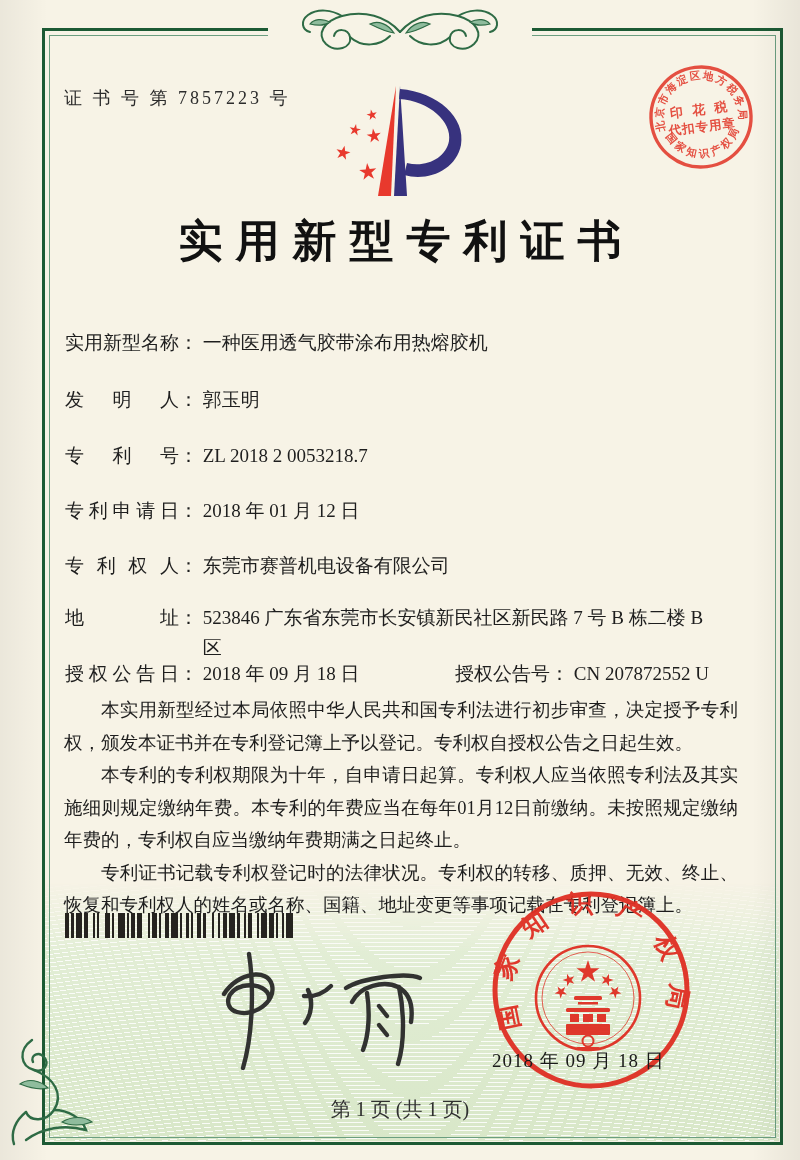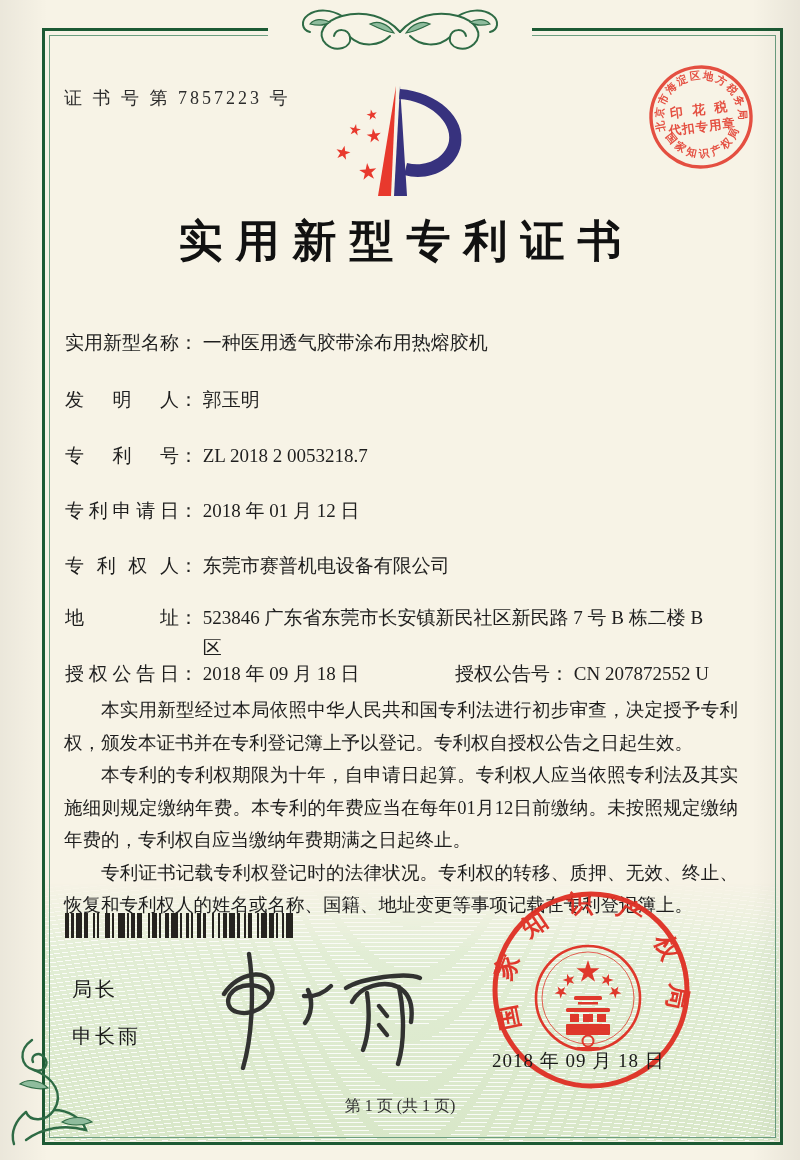--- a/index.html
+++ b/index.html
@@ -60,21 +60,21 @@
   .officer{position:absolute;left:72px;top:976px;font-size:20px;letter-spacing:3px;color:#1d1d1d;z-index:4;}
   .officer .name{margin-top:20px;}
   
   .signature{position:absolute;left:168px;top:938px;z-index:4;}
   
   .stamp-top{position:absolute;left:646px;top:62px;z-index:5;opacity:.92;}
   .stamp-bottom{position:absolute;left:485px;top:884px;z-index:5;opacity:.95;}
   .stamp-date{position:absolute;left:492px;top:1048px;width:185px;font-size:19px;color:#1a1a1a;
               letter-spacing:1px;z-index:6;white-space:nowrap;}
   
-  .footer{position:absolute;left:0;right:0;top:1096px;text-align:center;font-size:16px;color:#303030;z-index:4;}
+  .footer{position:absolute;left:0;right:0;top:1096px;text-align:center;font-size:20px;color:#303030;z-index:4;}
   svg text{font-family:"Liberation Serif","DejaVu Serif",serif;}
 </style>
 </head>
 <body>
 
 <div class="page">
 
   <div class="green-panel"></div>
   <div class="frame-outer"></div>
   <div class="frame-inner"></div>
@@ -241,24 +241,20 @@
       <div class="b" style="flex: 2 1 0%;"></div>
       <div class="g" style="flex: 1 1 0%;"></div>
       <div class="b" style="flex: 1 1 0%;"></div>
       <div class="g" style="flex: 2 1 0%;"></div>
       <div class="b" style="flex: 1 1 0%;"></div>
       <div class="g" style="flex: 1 1 0%;"></div>
       <div class="b" style="flex: 3 1 0%;"></div>
       <div class="g" style="flex: 1 1 0%;"></div>
     </div>
 
-  <div class="officer">
-    <div>局长</div>
-    <div class="name">申长雨</div>
-  </div>
 
   <div class="signature">
     <svg width="280" height="140" viewBox="0 0 280 140">
       <g stroke="#232323" stroke-width="4.4" fill="none" stroke-linecap="round" stroke-linejoin="round" opacity=".92">
         <path d="M56,56 C70,34 100,30 104,47 C108,64 86,79 69,74 C55,70 58,52 75,48 C90,45 102,52 101,61"></path>
         <path d="M81,16 C86,48 85,96 75,130"></path>
         <path d="M140,52 C145,62 144,76 137,85"></path>
         <path d="M136,58 C147,59 156,55 163,48"></path>
         <path d="M178,50 C194,40 238,34 252,40"></path>
         <path d="M184,64 C192,48 216,42 230,49 C243,56 245,70 243,84"></path>

